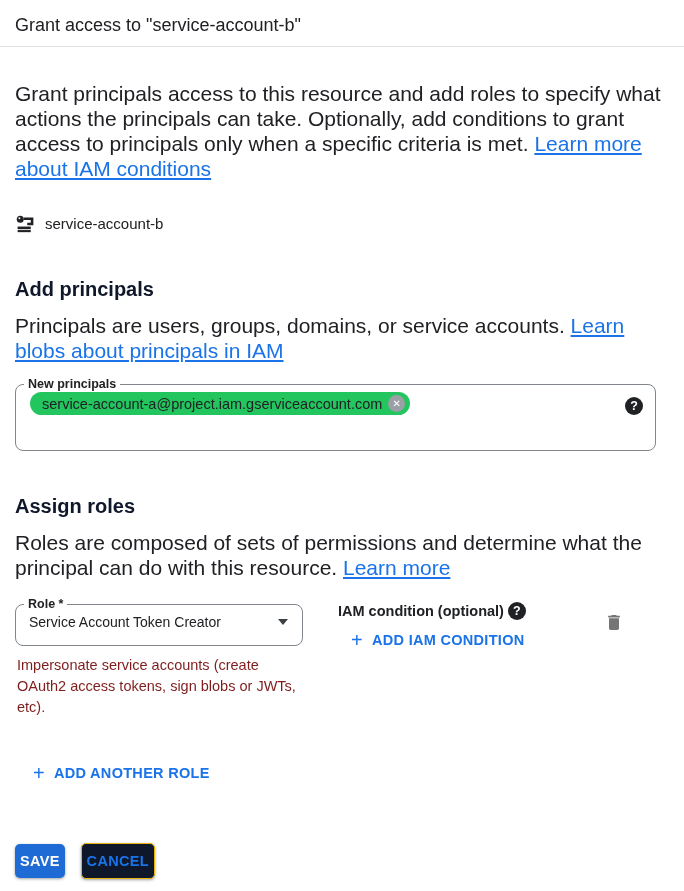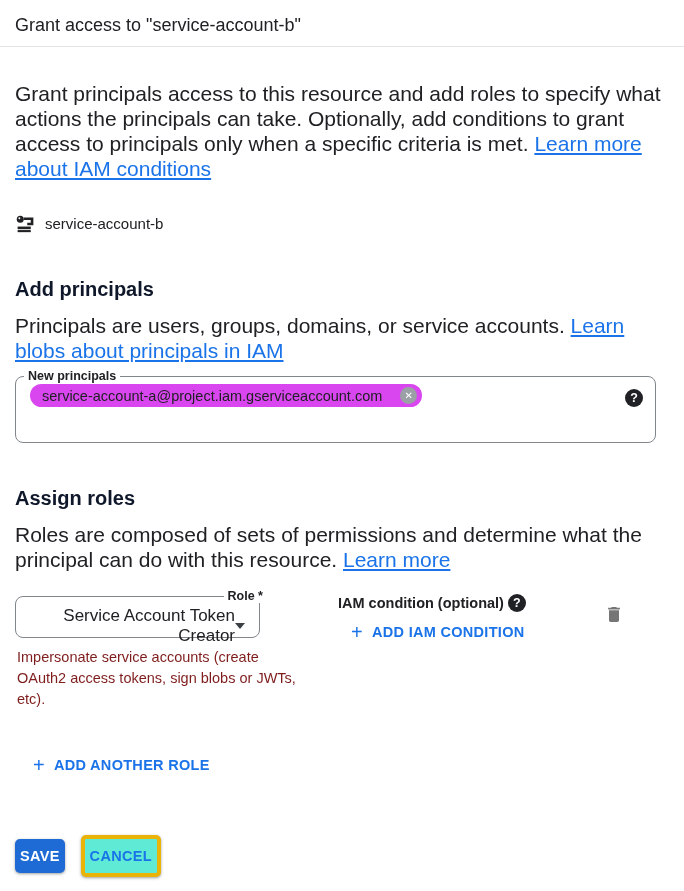--- a/index.html
+++ b/index.html
@@ -67,34 +67,34 @@
   }
   fieldset.mfield legend {
     margin-left: 8px;
     padding: 0 4px;
     font-size: 12.5px;
     font-weight: 700;
     color: #202124;
     line-height: 14px;
   }
   .principals-field {
-    margin-top: 6px;
+    margin-top: 14px;
     width: 641px;
     height: 74px;
   }
   .principals-inner {
     display: flex;
     align-items: flex-start;
     padding: 1px 12px 0 14px;
   }
   .chip {
     display: inline-flex;
     align-items: center;
-    gap: 18px;
-    background: #d946ef;
+    gap: 6px;
+    background: #22c55e;
     border-radius: 14px;
     padding: 3px 5px 3px 12px;
     font-size: 14.5px;
     color: #202124;
     cursor: default;
   }
   .chip-close {
     width: 17px; height: 17px;
     border-radius: 50%;
     background: #9aa0a6;
@@ -122,28 +122,28 @@
     line-height: 1;
   }
   .principals-help { position: absolute; right: 12px; top: 6px; }
 
   .role-row {
     margin-top: 17px;
     display: flex;
     align-items: flex-start;
   }
   .role-col { width: 301px; }
-  .role-field { width: 245px; height: 49px; cursor: pointer; text-align: right; }
+  .role-field { width: 288px; height: 49px; cursor: pointer; }
   .role-inner {
     display: flex;
     align-items: center;
     justify-content: space-between;
     padding: 3px 14px 0 13px;
   }
-  .role-value { font-size: 17px; color: #202124; }
+  .role-value { font-size: 14px; color: #202124; }
   .dropdown-arrow {
     width: 0; height: 0;
     border-left: 5.5px solid transparent;
     border-right: 5.5px solid transparent;
     border-top: 6px solid #3c4043;
   }
   .role-help-text {
     margin-top: 9px;
     font-size: 14.5px;
     line-height: 21px;
@@ -197,23 +197,23 @@
     padding: 9px 5px;
     cursor: pointer;
     box-shadow: 0 1px 2px 0 rgba(60,64,67,.30), 0 1px 3px 1px rgba(60,64,67,.15);
   }
   .btn-primary {
     background: #1f6bd6;
     color: #ffffff;
     border: none;
   }
   .btn-secondary {
-    background: #5eead4;
+    background: #0f172a;
     color: #1a73e8;
-    border: 4px solid #eab308;
+    border: 1px solid #eab308;
   }
 </style>
 </head>
 <body>
 
 <div class="dialog-title">Grant access to "service-account-b"</div>
 <div class="divider"></div>
 
 <div class="content">
 

